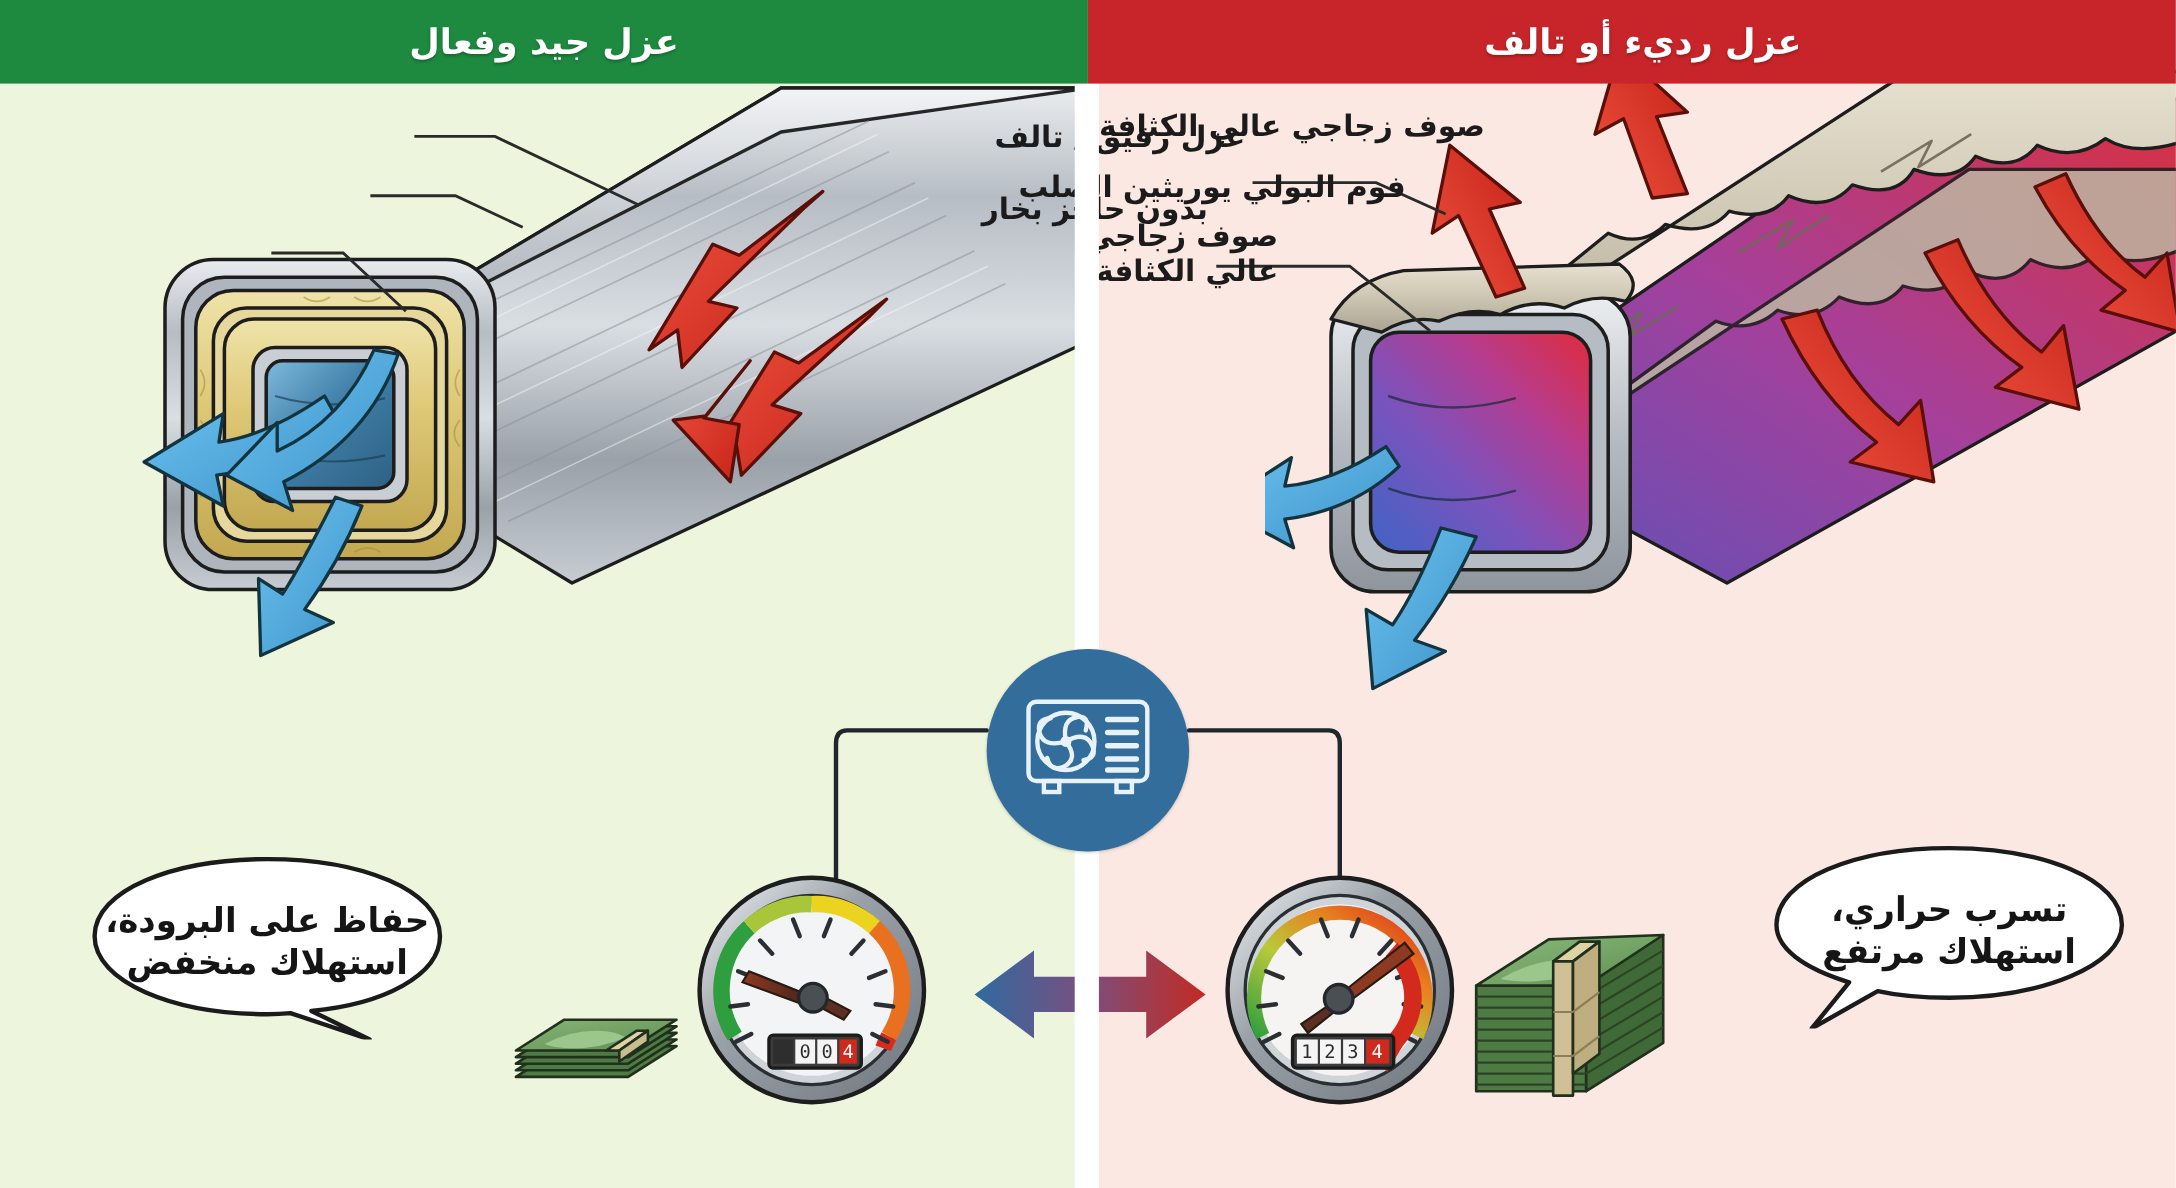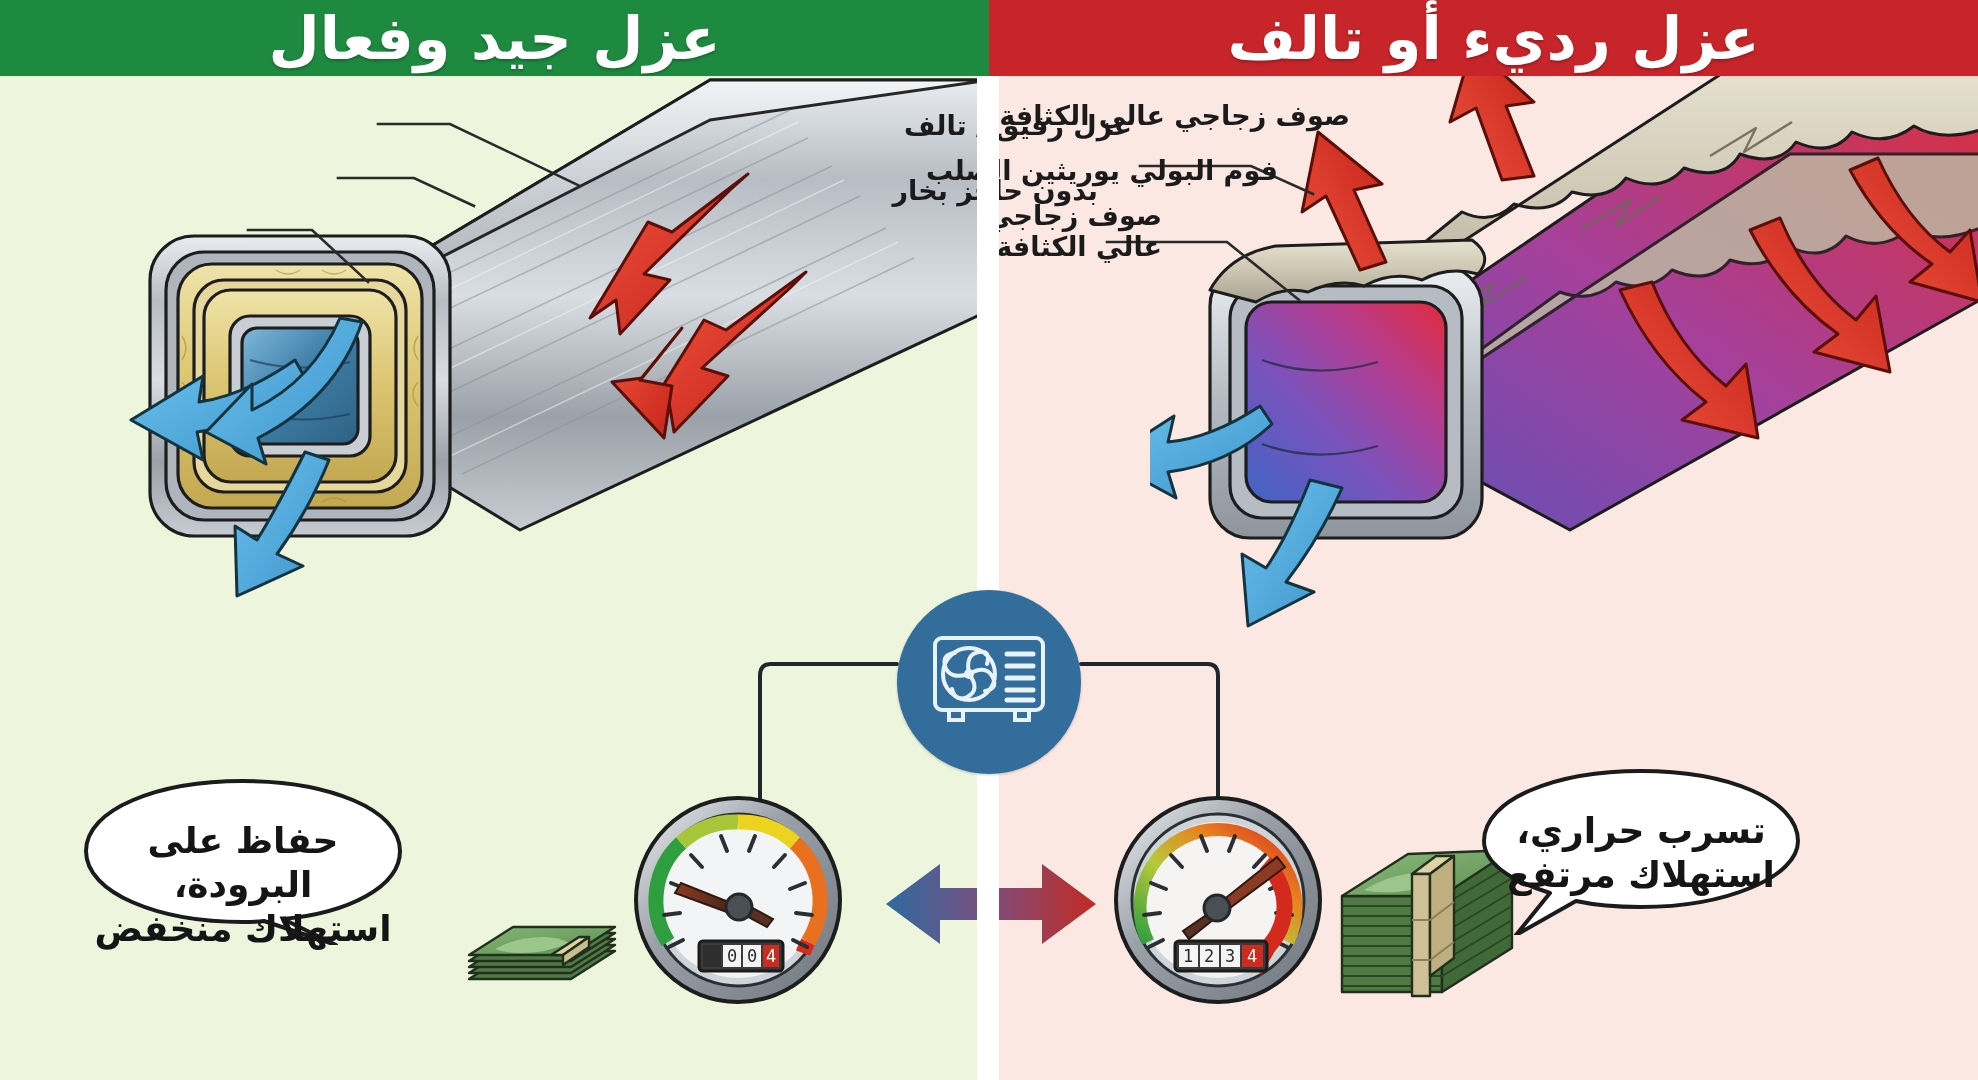--- a/index.html
+++ b/index.html
@@ -10,21 +10,21 @@
   
   .panel{position:absolute;top:0;height:1080px;width:989px;}
   .panel.good{left:0;background:#edf5dd;}
   .panel.bad{left:989px;background:#fbe8e3;}
   .divider{position:absolute;left:977px;top:0;width:22px;height:1080px;background:#ffffff;z-index:30;}
 
   
   .hdr{position:absolute;top:0;height:76px;width:989px;display:flex;align-items:center;justify-content:center;z-index:32;}
   .hdr.good{left:0;background:#1e8a40;}
   .hdr.bad{left:989px;background:#c8252a;padding-left:10px;}
-  .hdr span{color:#ffffff;font-size:59px;font-weight:bold;letter-spacing:.5px;
+  .hdr span{color:#ffffff;font-size:32px;font-weight:bold;letter-spacing:.5px;
             text-shadow:0 2px 3px rgba(0,0,0,.25);}
 
   
   .label{position:absolute;color:#1b1b1b;font-size:27px;font-weight:600;line-height:1.16;text-align:right;z-index:22;white-space:pre-line;}
   .lbl-l1{left:auto;right:628px;top:100px;}
   .lbl-l2{right:700px;top:155px;}
   .lbl-l3{right:816px;top:200px;font-weight:700;}
   .lbl-r1{right:846px;top:110px;}
   .lbl-r2{right:880px;top:175px;}
 
@@ -48,23 +48,23 @@
   .gauge.right{left:1113px;top:795px;}
 
   
   .money{position:absolute;z-index:24;}
   .money.small{left:455px;top:905px;width:170px;height:110px;}
   .money.big{left:1330px;top:810px;width:195px;height:200px;}
 
   
   .bubble{position:absolute;z-index:26;width:330px;height:170px;}
   .bubble.left{left:78px;top:775px;}
-  .bubble.right{left:1476px;top:765px;}
+  .bubble.right{left:1607px;top:765px;}
   .bubble .txt{position:absolute;left:0;top:44px;width:330px;text-align:center;
-               font-size:36px;font-weight:700;color:#151515;line-height:1.22;white-space:pre-line;}
+               font-size:31px;font-weight:700;color:#151515;line-height:1.22;white-space:pre-line;}
 
   
   .cmp-arrow{position:absolute;left:882px;top:848px;width:218px;height:112px;z-index:28;}
 </style>
 </head>
 <body>
 
 <div class="stage">
 
   <div class="panel good"></div>

